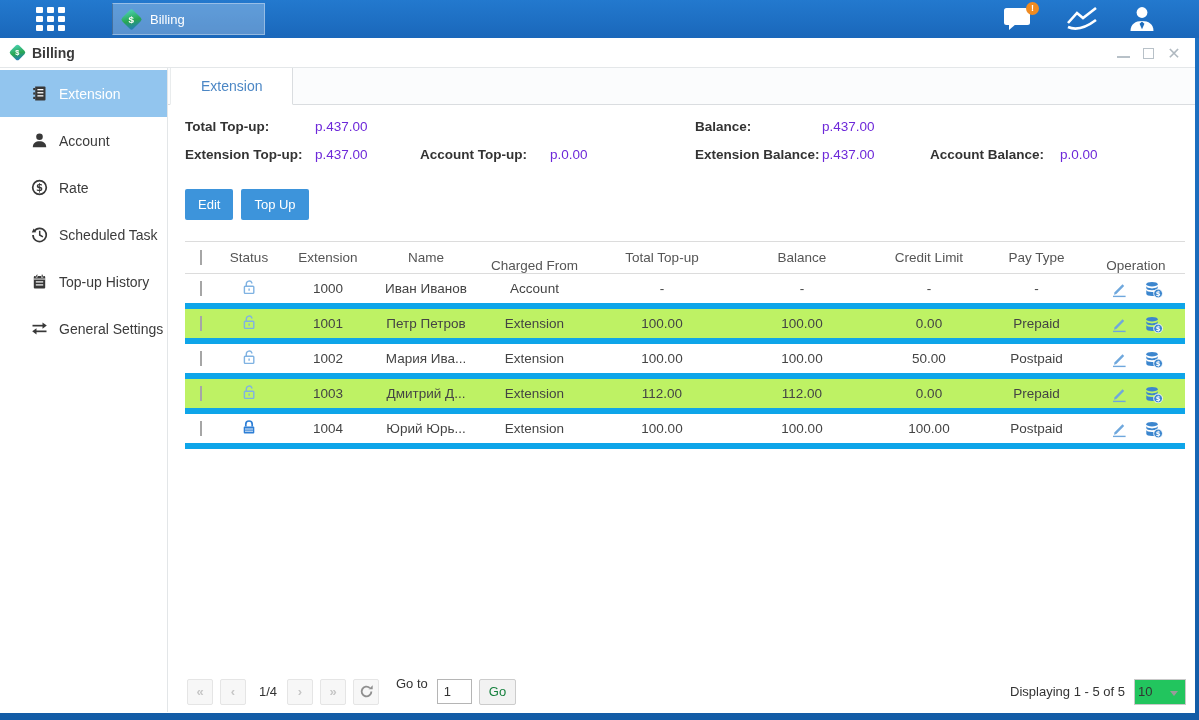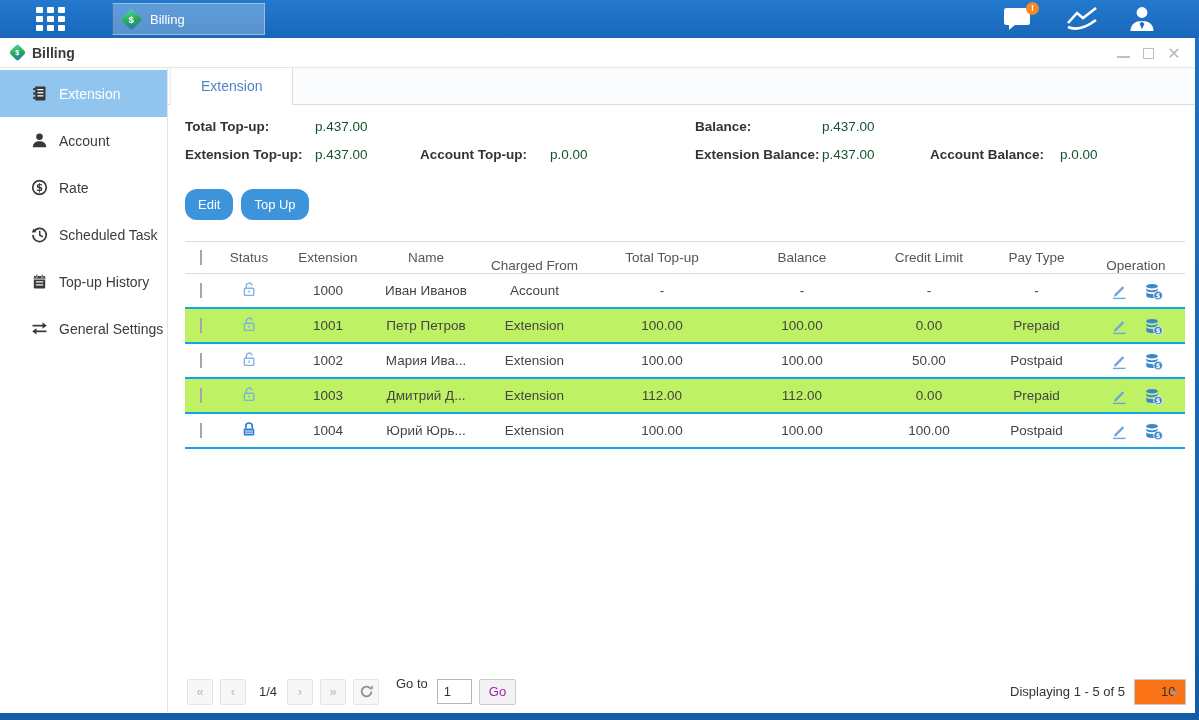--- a/index.html
+++ b/index.html
@@ -59,56 +59,56 @@
   .tabstrip { height:37px; border-bottom:1px solid #dadde0; background:#fbfcfd; display:flex; padding-left:2px; }
   .tab { height:37px; margin-bottom:-1px; padding:0 30px; display:flex; align-items:center;
     font-size:14px; cursor:pointer; }
   .tab.active { background:#fff; color:#4c87c5; border-left:1px solid #e9eced;
     border-right:1px solid #dadde0; border-bottom:1px solid #fff; }
   
   .summary { margin:14px 0 0 17px; display:grid;
     grid-template-columns:130px 105px 130px 145px 127px 108px 130px auto;
     row-gap:13px; font-size:13.5px; align-items:center; }
   .sum-label { font-weight:bold; color:#333; }
-  .sum-value { color:#14532d; }
+  .sum-value { color:#6d28d9; }
   .g1{grid-column:1} .g2{grid-column:2} .g3{grid-column:3} .g4{grid-column:4}
   .g5{grid-column:5} .g6{grid-column:6} .g7{grid-column:7} .g8{grid-column:8}
   .r1{grid-row:1} .r2{grid-row:2}
   
   .actions { margin:27px 0 0 17px; display:flex; gap:8px; }
-  .btn-blue { background:#3d94db; color:#fff; border:none; border-radius:12px;
+  .btn-blue { background:#3d94db; color:#fff; border:none; border-radius:2px;
     font-size:13px; padding:8px 13px; cursor:pointer; font-family:inherit; }
   
   .table { margin:21px 0 0 17px; width:1000px; font-size:13.5px; color:#444; }
   .thead { display:flex; align-items:center; height:33px;
     border-top:1px solid #dcdcdc; border-bottom:1px solid #dcdcdc; color:#555; }
-  .trow { display:flex; align-items:center; height:35px; border-bottom:2px solid #0ea5e9; }
+  .trow { display:flex; align-items:center; height:35px; border-bottom:6px solid #0ea5e9; }
   .trow.alt { background:#bef264; }
   .cell { text-align:center; flex:none; overflow:hidden; white-space:nowrap; }
   .checkbox { width:15px; height:15px; border:1px solid #a6a6a6; border-radius:3px;
     background:#fff; margin:0 auto; cursor:pointer; }
   .op-cell { display:flex; justify-content:center; gap:16px; align-items:center; }
   .op-ic { cursor:pointer; display:flex; }
   .status-ic { display:flex; justify-content:center; }
   
   .pagination { position:absolute; left:19px; right:9px; bottom:7px; height:27px;
     display:flex; align-items:center; font-size:13px; color:#333; }
   .pg-btn { width:26px; height:26px; border:1px solid #e5e5e5; background:#f7f7f7;
     border-radius:2px; color:#c6c6c6; font-size:13px; font-weight:bold;
     display:flex; align-items:center; justify-content:center; margin-right:7px; cursor:pointer; }
   .pg-ind { margin:0 6px 0 2px; width:26px; text-align:center; color:#333; }
   .goto-label { margin:0 9px 16px 10px; }
   .goto-input { width:35px; height:25px; border:1px solid #b5b5b5; font-size:13px;
     padding-left:6px; font-family:inherit; color:#333; }
   .go-btn { margin-left:7px; height:26px; padding:0 9px; border:1px solid #ccc;
-    background:#f2f2f2; border-radius:2px; font-size:13px; color:#a21caf; cursor:pointer;
+    background:#f2f2f2; border-radius:2px; font-size:13px; color:#15803d; cursor:pointer;
     font-family:inherit; }
   .pg-right { margin-left:auto; display:flex; align-items:center; gap:9px; }
-  .size-select { width:52px; height:26px; border:1px solid #c9c9c9; background:#f97316;
-    display:flex; align-items:center; padding-left:26px; position:relative; cursor:pointer; }
+  .size-select { width:52px; height:26px; border:1px solid #c9c9c9; background:#22c55e;
+    display:flex; align-items:center; padding-left:3px; position:relative; cursor:pointer; }
   .caret { position:absolute; right:7px; top:11px; width:0; height:0;
     border-left:4.5px solid transparent; border-right:4.5px solid transparent;
     border-top:5px solid #9a9a9a; }
 </style>
 </head>
 <body>
 
 <div class="taskbar">
   <div class="apps-grid">
     <span></span>

